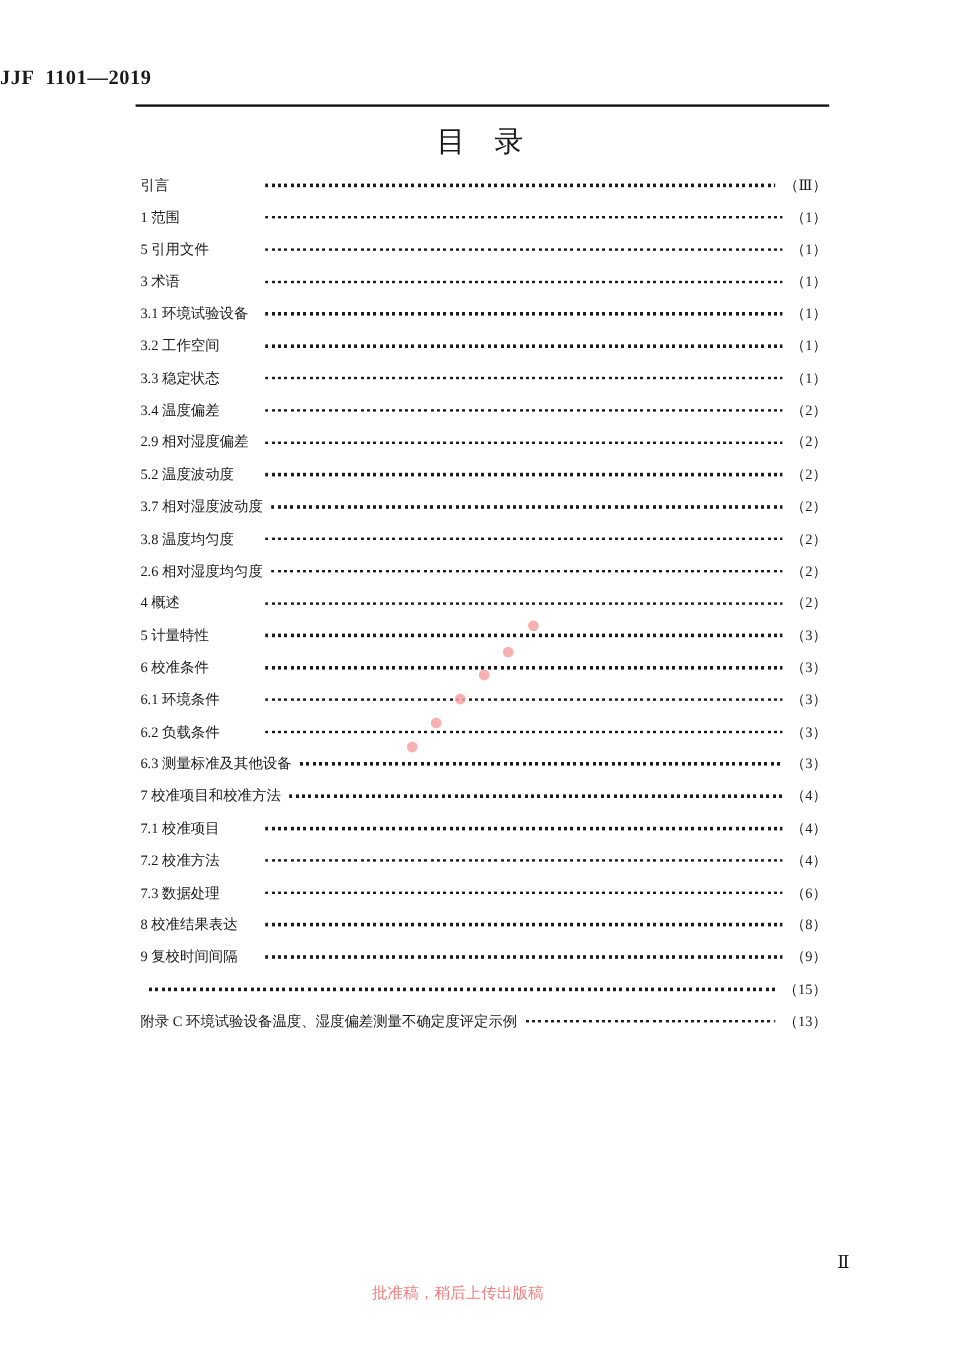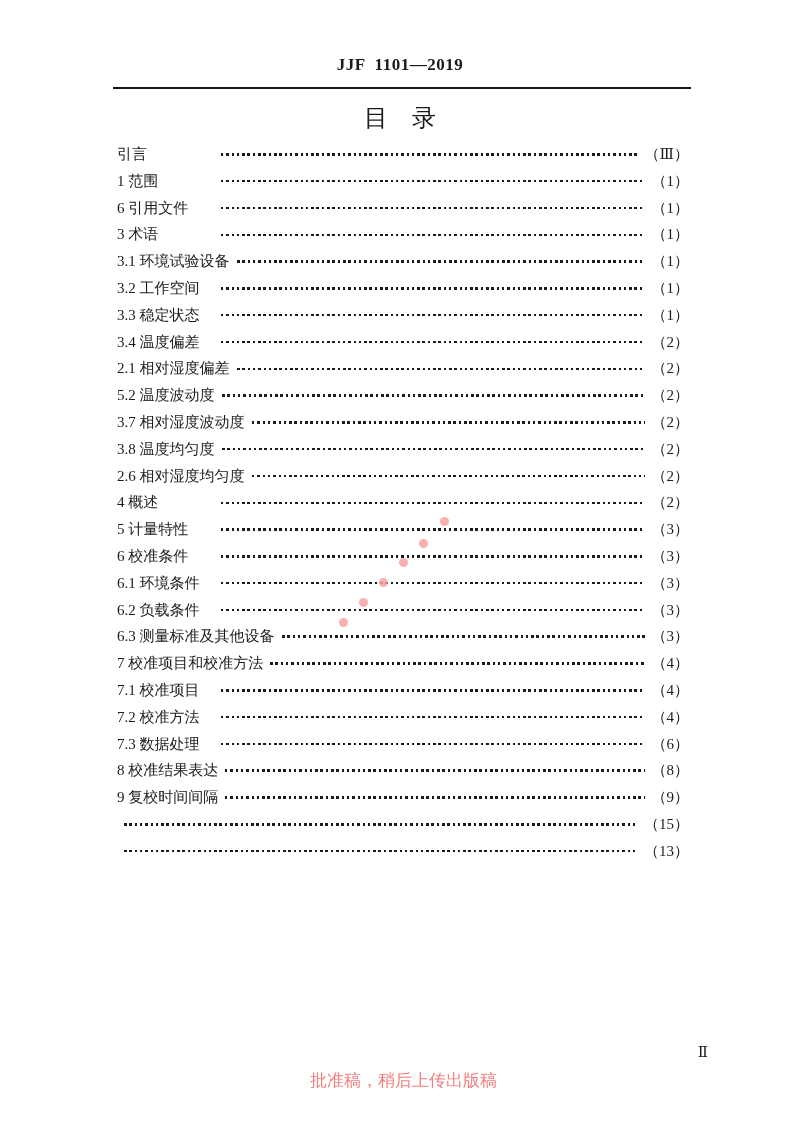--- a/index.html
+++ b/index.html
@@ -6,21 +6,21 @@
   body {
     width: 800px; height: 1132px;
     background: #ffffff;
     position: relative;
     overflow: hidden;
     font-family: "Liberation Serif", "DejaVu Serif", serif;
     color: #1b1b1b;
   }
   .header-code {
     position: absolute; top: 55px; left: 0; width: 100%;
-    text-align: center;
+    text-align: left;
     font-size: 17px; font-weight: bold;
     white-space: pre;
     letter-spacing: 0.5px;
   }
   .header-rule {
     position: absolute; top: 87px; left: 113px; right: 109px;
     height: 2px; background: #141414;
   }
   .doc-title {
     position: absolute; top: 102px; left: 0; width: 100%;
@@ -28,21 +28,21 @@
     font-size: 24px; font-weight: normal;
     white-space: pre;
   }
   .toc-list {
     position: absolute; top: 141px; left: 117px; right: 111px;
   }
   .toc-row {
     display: flex;
     align-items: center;
     height: 26.8px;
-    font-size: 15px;
+    font-size: 12px;
     line-height: 26.8px;
   }
   .toc-label {
     white-space: pre;
     min-width: 97px;
     flex-shrink: 0;
   }
   .toc-leader {
     flex: 1 1 auto;
     min-width: 12px;
@@ -55,21 +55,21 @@
   .toc-page {
     white-space: pre;
     flex-shrink: 0;
   }
   .footer-page-number {
     position: absolute; top: 1043px; right: 92px;
     font-size: 15px;
   }
   .draft-note {
     position: absolute; top: 1069px; left: 310px;
-    font-size: 17px;
+    font-size: 13px;
     color: #f37e7e;
     white-space: pre;
   }
   .wm-dot {
     position: absolute;
     width: 9px; height: 9px;
     border-radius: 50%;
     background: #f7a2a2;
     opacity: 0.85;
   }
@@ -91,21 +91,21 @@
       <span class="toc-page">（Ⅲ）</span>
     </div>
 
     <div class="toc-row">
       <span class="toc-label">1 范围</span>
       <span class="toc-leader"></span>
       <span class="toc-page">（1）</span>
     </div>
 
     <div class="toc-row">
-      <span class="toc-label">6 引用文件</span>
+      <span class="toc-label">5 引用文件</span>
       <span class="toc-leader"></span>
       <span class="toc-page">（1）</span>
     </div>
 
     <div class="toc-row">
       <span class="toc-label">3 术语</span>
       <span class="toc-leader"></span>
       <span class="toc-page">（1）</span>
     </div>
 
@@ -127,21 +127,21 @@
       <span class="toc-page">（1）</span>
     </div>
 
     <div class="toc-row">
       <span class="toc-label">3.4 温度偏差</span>
       <span class="toc-leader"></span>
       <span class="toc-page">（2）</span>
     </div>
 
     <div class="toc-row">
-      <span class="toc-label">2.1 相对湿度偏差</span>
+      <span class="toc-label">2.9 相对湿度偏差</span>
       <span class="toc-leader"></span>
       <span class="toc-page">（2）</span>
     </div>
 
     <div class="toc-row">
       <span class="toc-label">5.2 温度波动度</span>
       <span class="toc-leader"></span>
       <span class="toc-page">（2）</span>
     </div>
 
@@ -235,20 +235,21 @@
       <span class="toc-page">（9）</span>
     </div>
 
 
     <div class="toc-row">
       <span class="toc-leader"></span>
       <span class="toc-page">（15）</span>
     </div>
 
     <div class="toc-row">
+      <span class="toc-label">附录 C 环境试验设备温度、湿度偏差测量不确定度评定示例</span>
       <span class="toc-leader"></span>
       <span class="toc-page">（13）</span>
     </div>
   </div>
 
 <div class="footer-page-number">Ⅱ</div>
 
 <div class="draft-note">批准稿，稍后上传出版稿</div>
 
 <div id="wm-dots">

